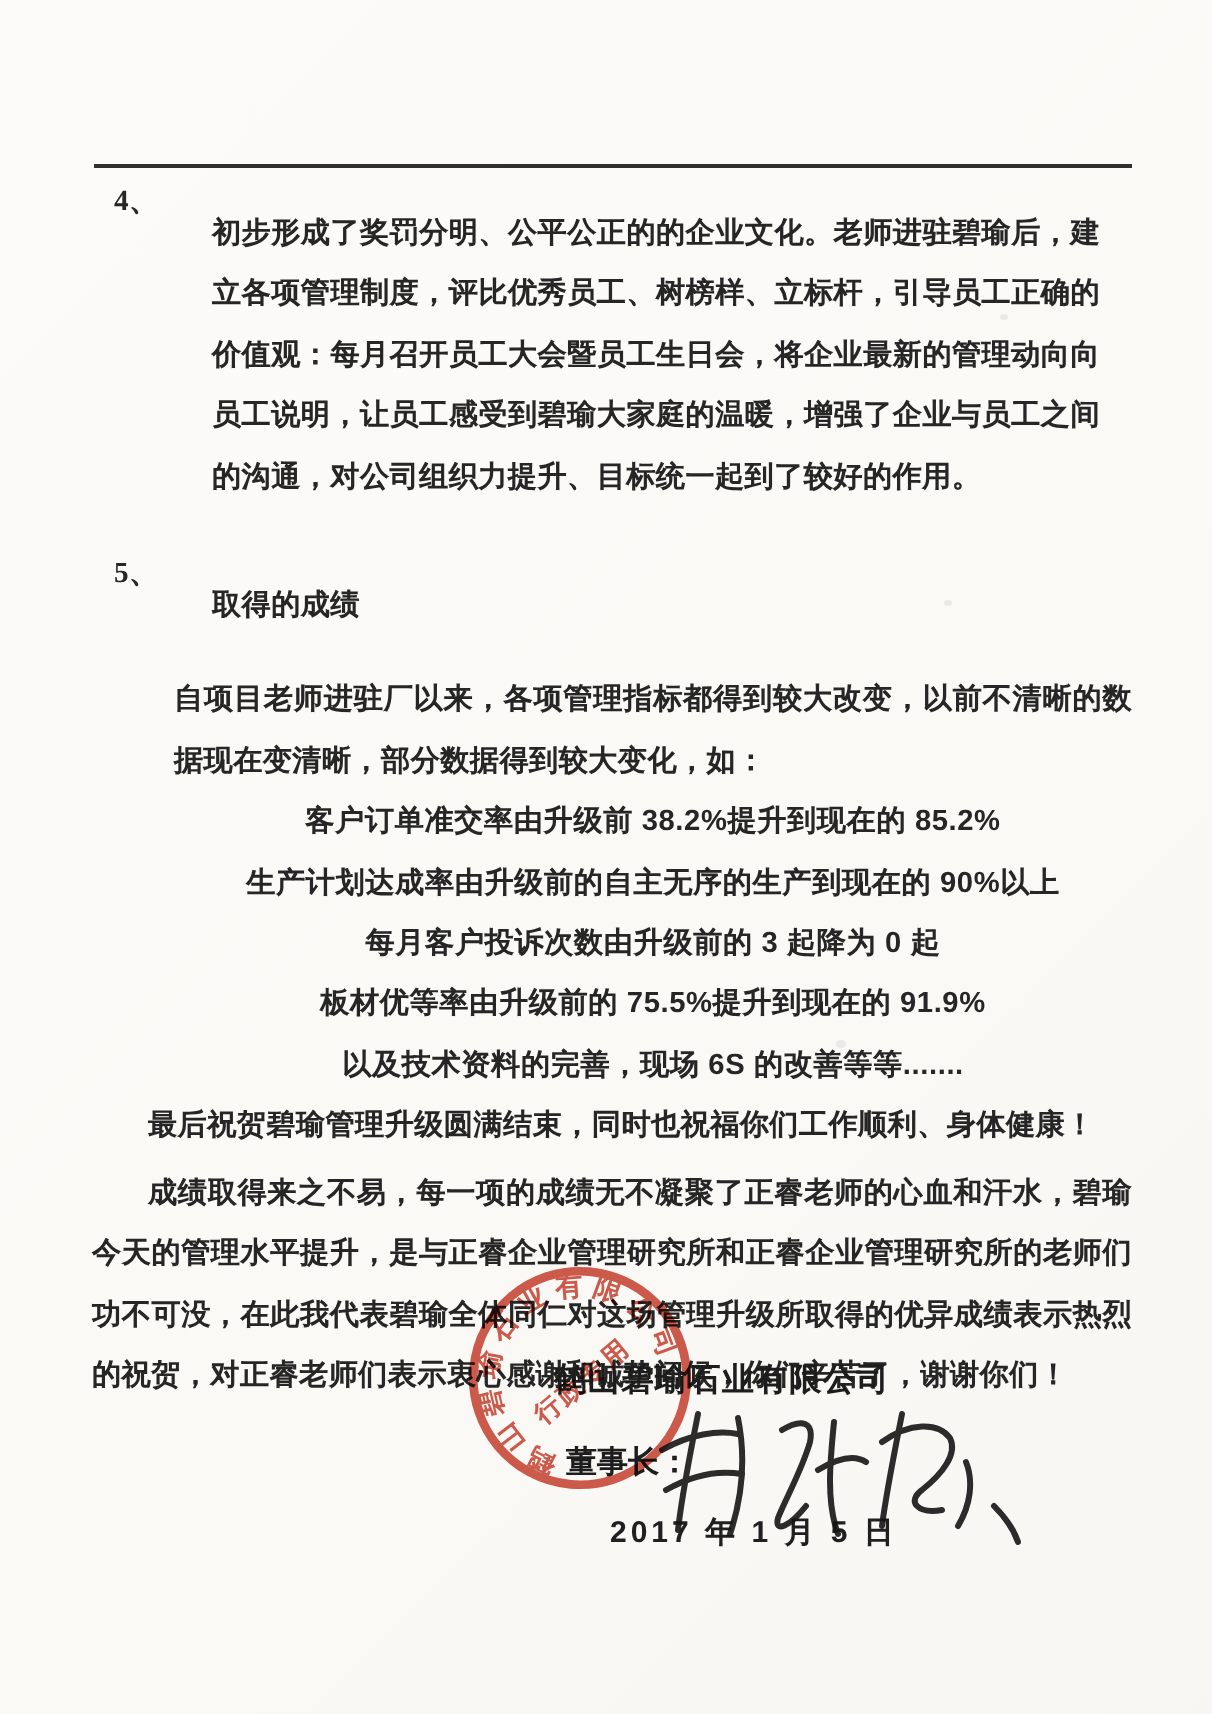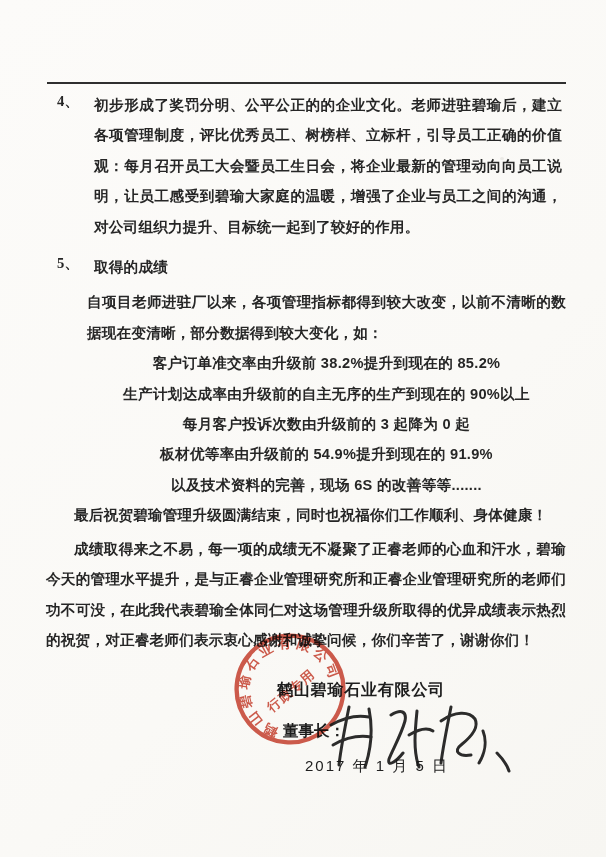--- a/index.html
+++ b/index.html
@@ -32,37 +32,37 @@
 
   
   .main{
     position:absolute;left:0;top:86px;width:606px;
     padding:0 40px 0 46px;box-sizing:border-box;
     font-size:14.6px;line-height:30.4px;font-weight:600;
     letter-spacing:.2px;
   }
   .num-item{display:flex;margin-left:11px;}
   .num-item .num{flex:0 0 33px;font-weight:700;}
-  .num-item p{margin:4px;flex:1;text-align:justify;}
+  .num-item p{margin:16px;flex:1;text-align:justify;}
   .item5{margin-top:2px;}
   p.intro{margin:1px 0 0 41px;text-align:justify;}
   .achv{margin-left:41px;font-family:"Liberation Sans","DejaVu Sans",sans-serif;font-weight:600;letter-spacing:.3px;}
   .achv p{margin:0;text-align:center;}
   p.closing{margin:3px 0 0 0;text-indent:28px;text-align:justify;}
   p.closing2{margin-top:0;}
 
   
   .sig-block{position:absolute;left:277px;top:680px;width:300px;}
   .sig-company{margin:0;font-size:16px;font-weight:700;letter-spacing:.8px;color:#1d1d1d;}
   .sig-role-line{position:relative;margin-top:14px;height:34px;}
   .sig-role{font-size:15.5px;font-weight:700;color:#1d1d1d;position:absolute;left:6px;top:6px;}
   .sig-svg{position:absolute;left:48px;top:-14px;width:190px;height:80px;z-index:5;}
   .sig-date{
     margin:8px 0 0 28px;font-family:"Liberation Sans","DejaVu Sans",sans-serif;
-    font-size:15px;font-weight:400;letter-spacing:2px;color:#202020;
+    font-size:15px;font-weight:700;letter-spacing:2px;color:#202020;
   }
 
   
   .stamp{
     position:absolute;left:233px;top:632px;width:114px;height:114px;
     transform:rotate(-40deg);opacity:.82;z-index:3;
     mix-blend-mode:multiply;
   }
   .stamp svg{width:100%;height:100%;}
 
@@ -90,21 +90,21 @@
       <span class="num">5、</span>
       <p>取得的成绩</p>
     </div>
 
     <p class="intro">自项目老师进驻厂以来，各项管理指标都得到较大改变，以前不清晰的数据现在变清晰，部分数据得到较大变化，如：</p>
 
     <div class="achv">
       <p>客户订单准交率由升级前 38.2%提升到现在的 85.2%</p>
       <p>生产计划达成率由升级前的自主无序的生产到现在的 90%以上</p>
       <p>每月客户投诉次数由升级前的 3 起降为 0 起</p>
-      <p>板材优等率由升级前的 54.9%提升到现在的 91.9%</p>
+      <p>板材优等率由升级前的 75.5%提升到现在的 91.9%</p>
       <p>以及技术资料的完善，现场 6S 的改善等等.......</p>
     </div>
 
     <p class="closing closing2">最后祝贺碧瑜管理升级圆满结束，同时也祝福你们工作顺利、身体健康！</p>
     <p class="closing">成绩取得来之不易，每一项的成绩无不凝聚了正睿老师的心血和汗水，碧瑜今天的管理水平提升，是与正睿企业管理研究所和正睿企业管理研究所的老师们功不可没，在此我代表碧瑜全体同仁对这场管理升级所取得的优异成绩表示热烈的祝贺，对正睿老师们表示衷心感谢和诚挚问候，你们辛苦了，谢谢你们！</p>
   </div>
 
   <div class="sig-block">
     <p class="sig-company">鹤山碧瑜石业有限公司</p>
     <div class="sig-role-line">

